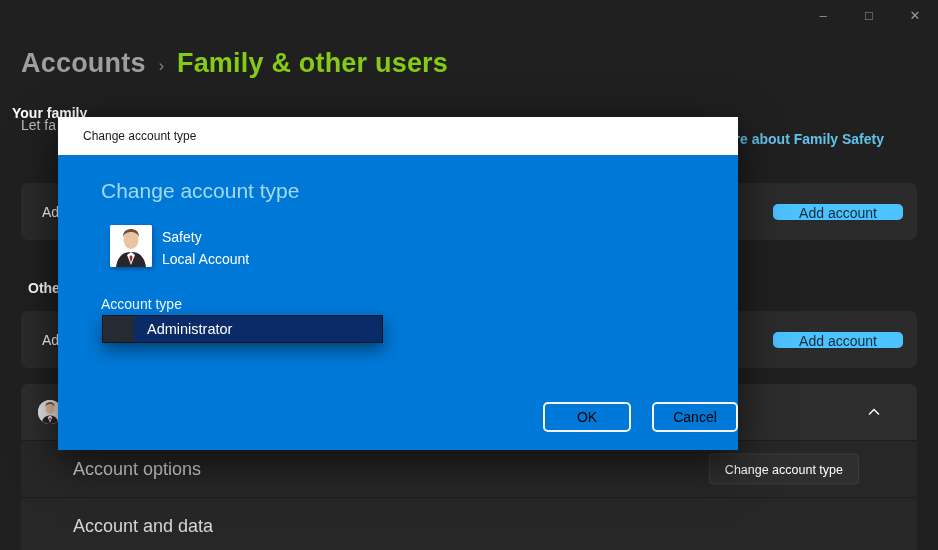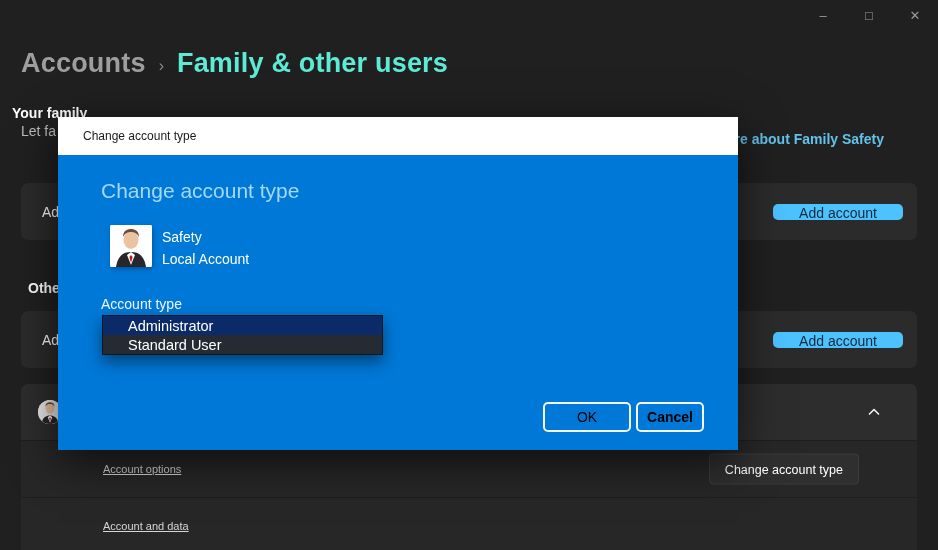--- a/index.html
+++ b/index.html
@@ -8,67 +8,67 @@
 
   
   .winctrl{position:absolute;top:0;right:0;display:flex;z-index:5;}
   .winctrl .wbtn{width:46px;height:30px;display:flex;align-items:center;justify-content:center;
                  color:#9a9a9a;font-size:13px;}
 
   
   .breadcrumb{position:absolute;left:21px;top:48px;display:flex;align-items:center;gap:13px;z-index:1;}
   .crumb-root{font-size:27px;font-weight:700;color:#9e9e9e;letter-spacing:.2px;}
   .crumb-sep{font-size:16px;color:#8a8a8a;padding-top:5px;}
-  .crumb-cur{font-size:27px;font-weight:700;color:#5eead4;letter-spacing:.2px;}
+  .crumb-cur{font-size:27px;font-weight:700;color:#84cc16;letter-spacing:.2px;}
 
   .section-heading{position:absolute;font-size:14px;font-weight:700;color:#fff;z-index:1;}
-  .desc{position:absolute;left:21px;top:123px;font-size:14px;color:#bdbdbd;z-index:1;}
+  .desc{position:absolute;left:21px;top:117px;font-size:14px;color:#bdbdbd;z-index:1;}
   .link{position:absolute;top:131px;right:54px;font-size:14px;font-weight:700;color:#62c2ea;z-index:1;}
 
   
   .card{position:absolute;left:21px;width:896px;height:57px;background:#2b2b2b;
         border-radius:7px;display:flex;align-items:center;z-index:1;}
   .card1{top:183px;} .card2{top:311px;}
   .card-label{margin-left:21px;font-size:14px;color:#fff;}
   .accent-btn{position:absolute;right:14px;top:50%;transform:translateY(-50%);
               width:130px;height:16px;background:#4cc2ff;border:none;border-radius:5px;
               font-size:14px;color:#12283a;font-family:inherit;}
 
   .card3{position:absolute;left:21px;top:384px;width:896px;height:166px;background:#272727;
          border-radius:7px 7px 0 0;z-index:1;}
   .card3-header{position:relative;height:56px;background:#2d2d2d;border-radius:7px 7px 0 0;}
   .avatar-circle{position:absolute;left:17px;top:16px;width:24px;height:24px;border-radius:50%;
                  overflow:hidden;background:#e8e8e8;}
   .chevron{position:absolute;right:36px;top:50%;transform:translateY(-50%);display:flex;}
   .card3-row{position:relative;height:56px;border-top:1px solid #1e1e1e;display:flex;align-items:center;}
-  .row-label{margin-left:82px;font-size:11px;color:#d6d6d6;text-decoration:underline;}
+  .row-label{margin-left:52px;font-size:18px;color:#d6d6d6;}
   .std-btn{position:absolute;right:58px;top:50%;transform:translateY(-50%);height:31px;
            background:#2f2f2f;border:1px solid #3d3d3d;border-radius:4px;color:#fff;
            font-size:12.5px;padding:0 15px;font-family:inherit;white-space:nowrap;}
 
   
   .dialog{position:absolute;left:58px;top:117px;width:680px;height:333px;z-index:3;
           box-shadow:0 12px 42px rgba(0,0,0,.65);}
   .dialog-titlebar{height:38px;background:#ffffff;display:flex;align-items:center;
                    padding-left:25px;font-size:12px;color:#1a1a1a;}
   .dialog-body{position:relative;height:295px;background:#0078d7;}
   .dialog-heading{position:absolute;left:43px;top:24px;font-size:21px;font-weight:400;color:#a3d9f7;}
   .dlg-avatar{position:absolute;left:52px;top:70px;width:42px;height:42px;background:#fff;
               border-radius:2px;overflow:hidden;box-shadow:1px 2px 4px rgba(0,40,90,.45);}
   .dlg-user-name{position:absolute;left:104px;top:74px;font-size:14px;color:#fff;}
   .dlg-user-type{position:absolute;left:104px;top:96px;font-size:14px;color:#fff;}
   .dlg-label{position:absolute;left:43px;top:141px;font-size:14px;color:#eef7ff;}
   .dropdown{position:absolute;left:44px;top:160px;width:279px;background:#262a33;
             border:1px solid #14141c;box-shadow:0 7px 16px rgba(0,0,0,.45);}
-  .dd-item{height:19px;display:flex;align-items:center;padding-left:25px;font-size:14.5px;color:#fff;}
+  .dd-item{height:26px;display:flex;align-items:center;padding-left:13px;font-size:14.5px;color:#fff;margin-left:31px;}
   .dd-item.selected{background:#0a2a68;}
   .dlg-btn{position:absolute;top:247px;height:30px;background:transparent;border:2px solid #f4f4f4;
            border-radius:5px;color:#000000;font-size:14px;font-family:inherit;}
   .btn-ok{left:485px;width:88px;}
-  .btn-cancel{left:578px;width:68px;font-weight:bold;}
+  .btn-cancel{left:594px;width:86px;}
 </style>
 </head>
 <body>
 
 <div class="stage">
 
   <div class="winctrl">
     <div class="wbtn">–</div>
     <div class="wbtn">□</div>
     <div class="wbtn">✕</div>
@@ -140,21 +140,20 @@
           <path d="M13 12 C13 6 17 4 21 4 C25 4 29 6 29 12 C27 8 24 7 21 7 C18 7 15 8 13 12 Z" fill="#6e4c36"></path>
         </svg>
       </span>
       <div class="dlg-user-name">Safety</div>
       <div class="dlg-user-type">Local Account</div>
 
       <div class="dlg-label">Account type</div>
 
       <div class="dropdown">
         <div class="dd-item selected">Administrator</div>
-        <div class="dd-item">Standard User</div>
       </div>
 
       <button class="dlg-btn btn-ok">OK</button>
       <button class="dlg-btn btn-cancel">Cancel</button>
     </div>
   </div>
 
 </div>
 
 </body></html>

